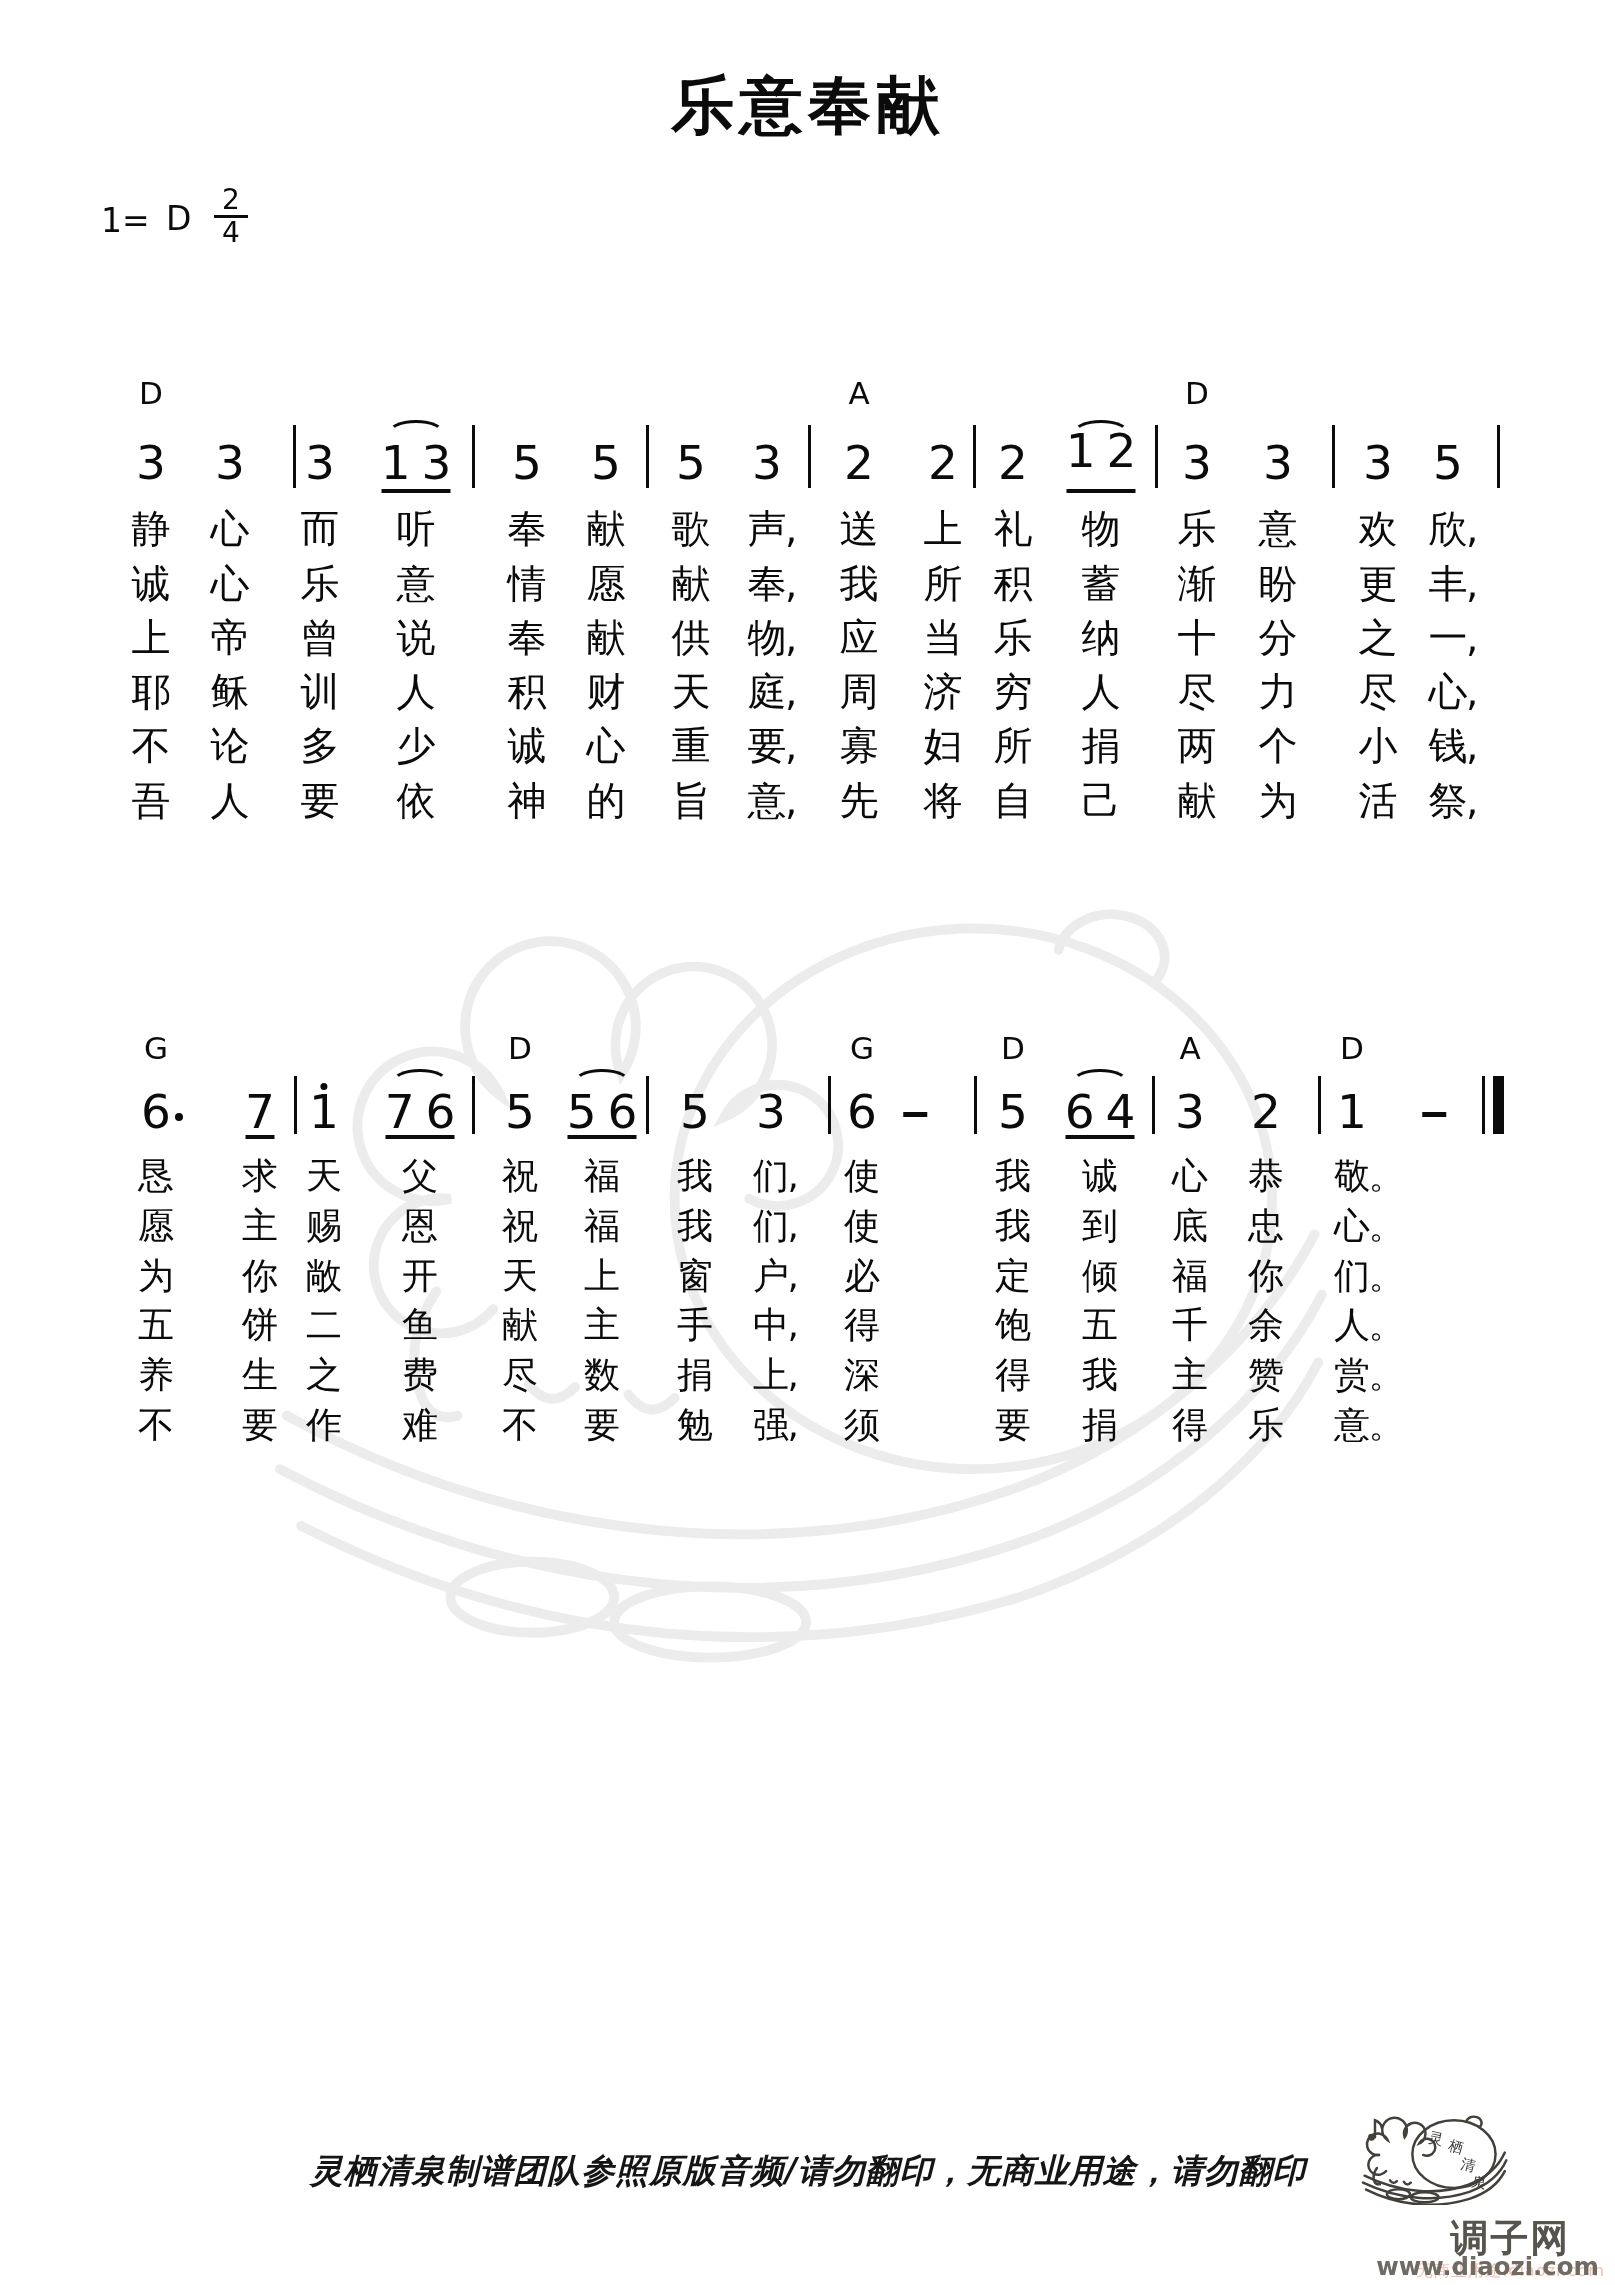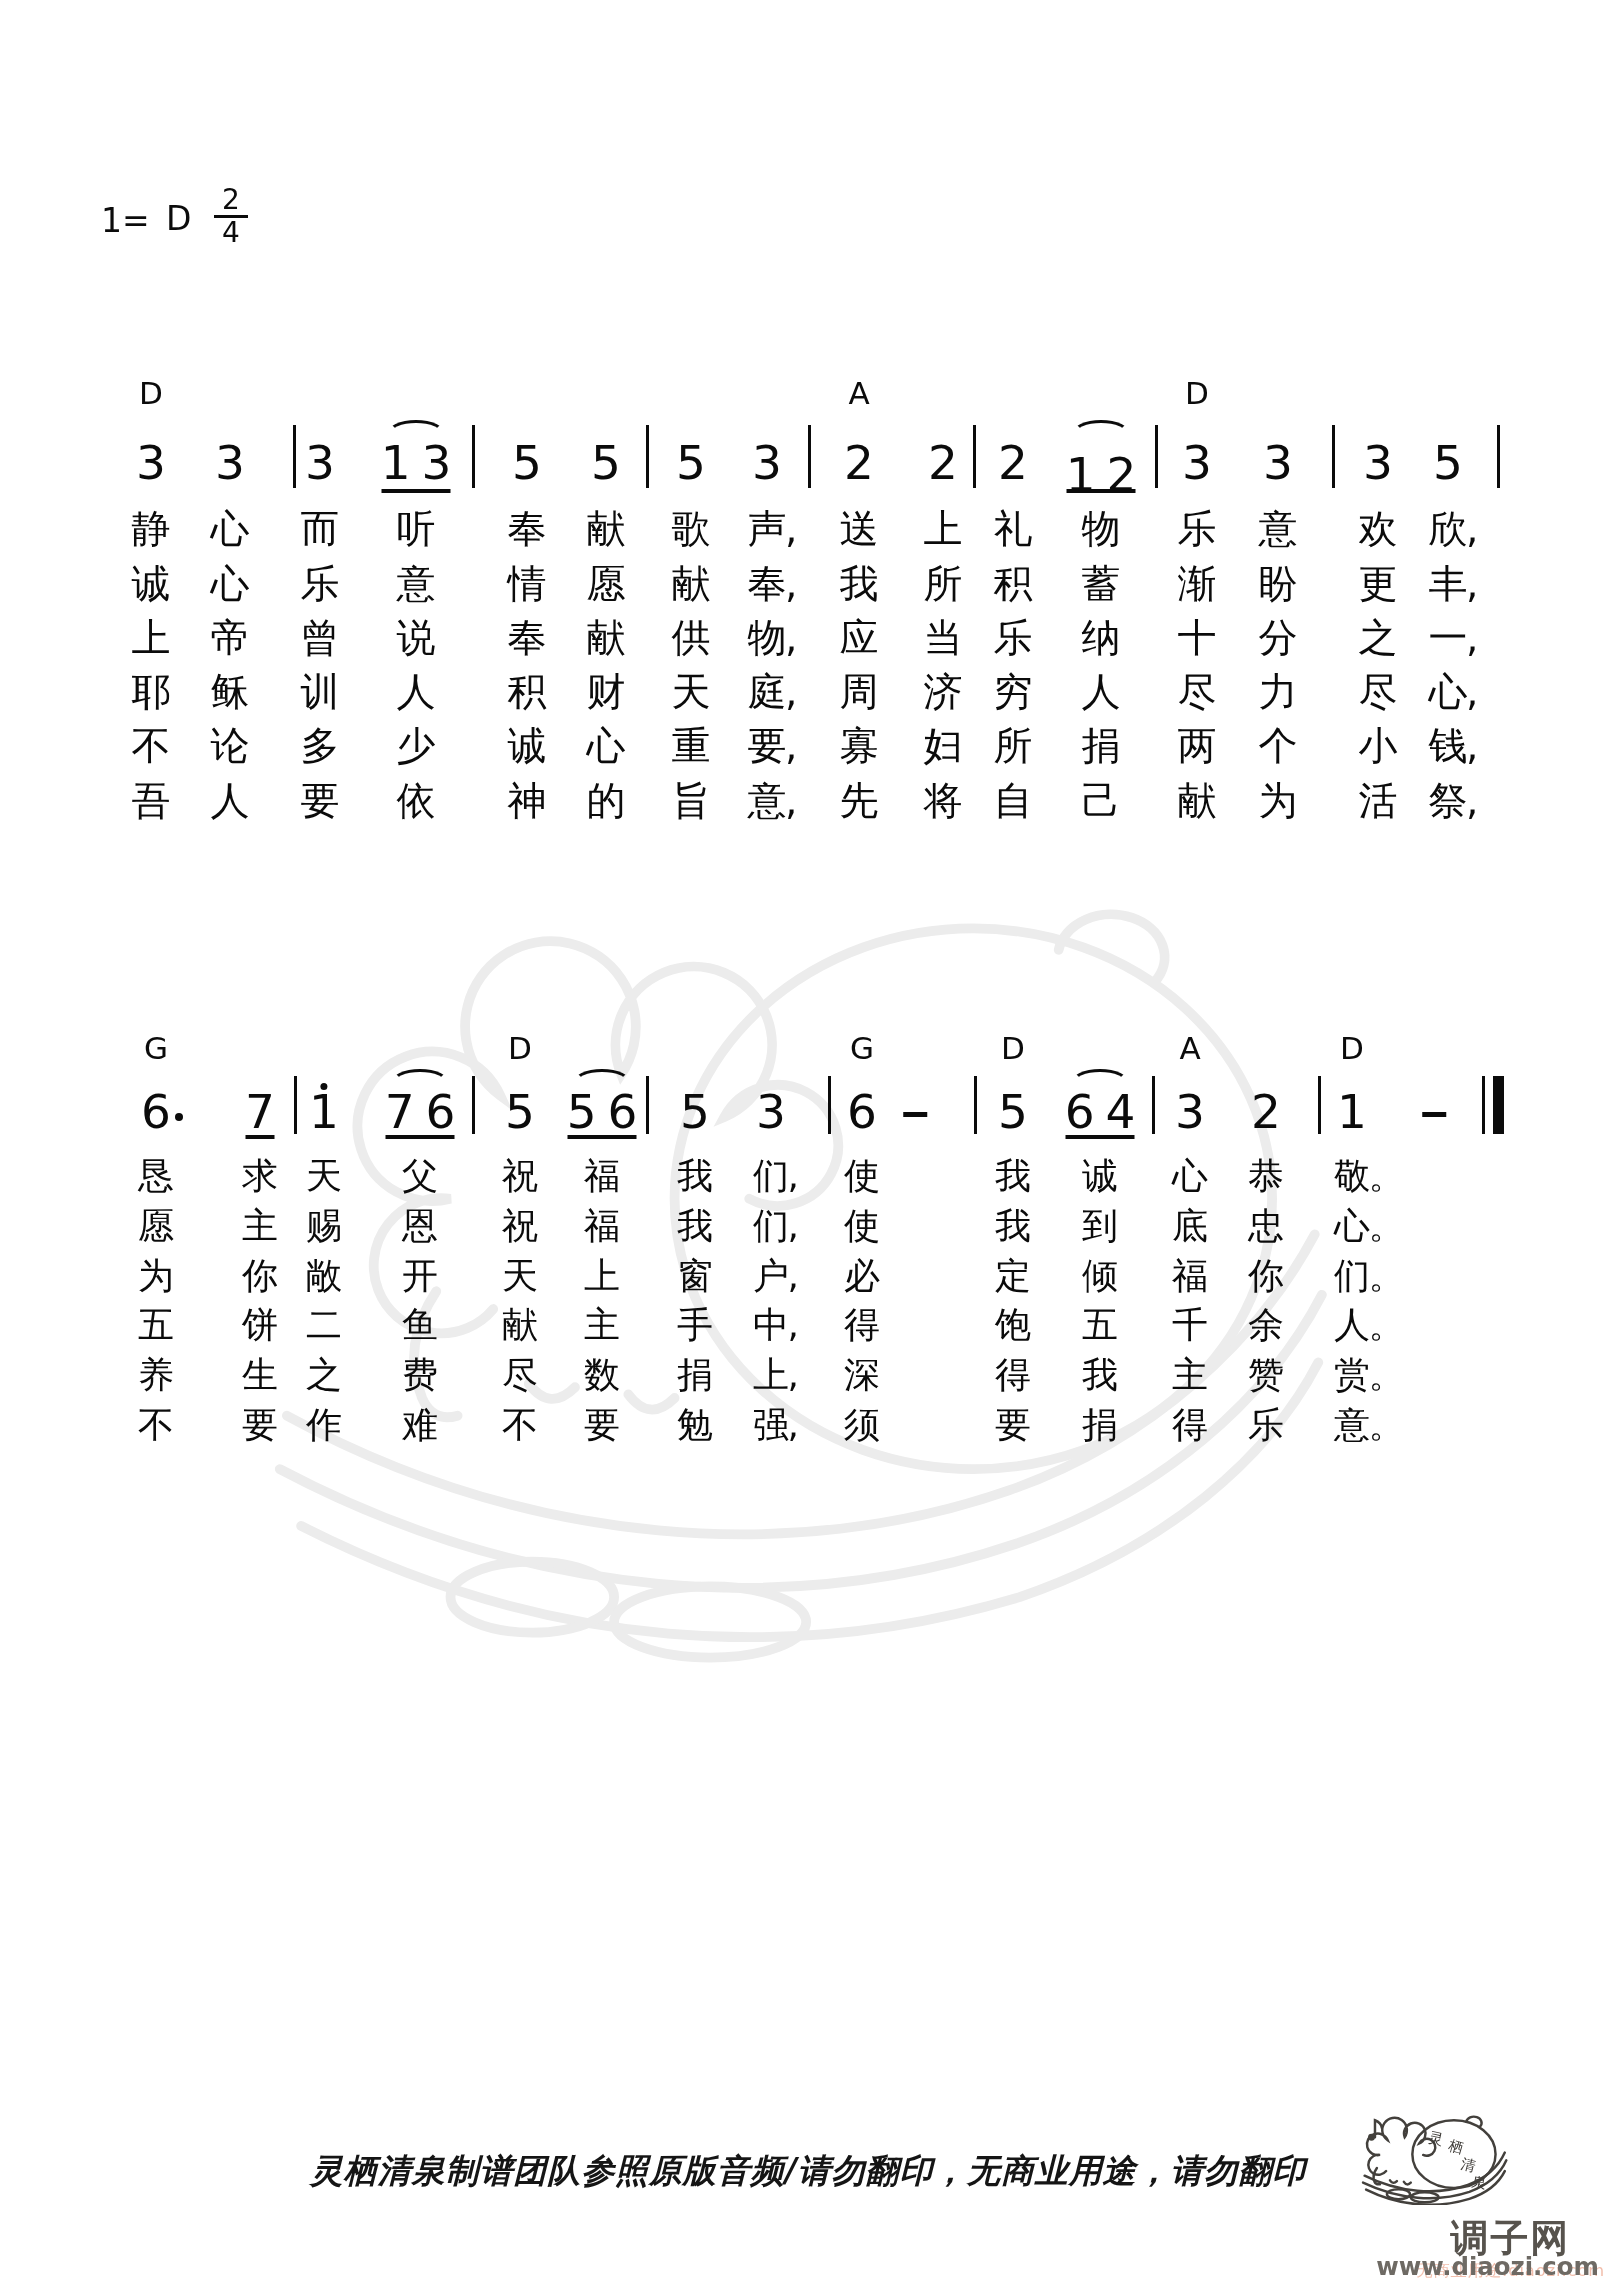--- a/index.html
+++ b/index.html
@@ -87,20 +87,21 @@
       <path d="M448,56 a30,24 0 1 1 54,18"></path>
       <path d="M130,258 a38,38 0 1 1 -24,-62 a42,42 0 1 1 28,-58 a48,48 0 1 1 68,-12 a44,44 0 1 1 58,24 a34,34 0 1 1 14,46"></path>
       <path d="M98,248 q-20,30 -8,60 q6,14 20,10"></path>
       <path d="M150,300 q12,16 26,2"></path>
       <path d="M206,306 q12,16 26,2"></path>
       <ellipse cx="152" cy="420" rx="46" ry="20"></ellipse>
       <ellipse cx="252" cy="434" rx="54" ry="20"></ellipse>
     </g>
   </svg>
 
+  <div class="title">乐意奉献</div>
   <span class="keysig tonic">1=</span>
   <span class="keysig keyname">D</span>
   <span class="frac">
     <span class="num">2</span>
     <span class="rule"></span>
     <span class="den">4</span>
   </span>
 
   <div class="system">
       <span class="chord" style="left: 151px; top: 378px;">D</span>
@@ -112,21 +113,21 @@
       <span class="note" style="left: 416px; top: 439px;"><span class="nchar pair">1</span><span class="nchar pair">3</span></span>
       <div class="beam" style="left: 416px; top: 489px; width: 69px;"></div>
       <div class="slur" style="left: 416px; top: 420px;"></div>
       <span class="note" style="left: 527px; top: 439px;"><span class="nchar">5</span></span>
       <span class="note" style="left: 606px; top: 439px;"><span class="nchar">5</span></span>
       <span class="note" style="left: 691px; top: 439px;"><span class="nchar">5</span></span>
       <span class="note" style="left: 767px; top: 439px;"><span class="nchar">3</span></span>
       <span class="note" style="left: 859px; top: 439px;"><span class="nchar">2</span></span>
       <span class="note" style="left: 943px; top: 439px;"><span class="nchar">2</span></span>
       <span class="note" style="left: 1013px; top: 439px;"><span class="nchar">2</span></span>
-      <span class="note" style="left: 1101px; top: 451px;"><span class="nchar pair">1</span><span class="nchar pair">2</span></span>
+      <span class="note" style="left: 1101px; top: 427px;"><span class="nchar pair">1</span><span class="nchar pair">2</span></span>
       <div class="beam" style="left: 1101px; top: 489px; width: 69px;"></div>
       <div class="slur" style="left: 1101px; top: 420px;"></div>
       <span class="note" style="left: 1197px; top: 439px;"><span class="nchar">3</span></span>
       <span class="note" style="left: 1278px; top: 439px;"><span class="nchar">3</span></span>
       <span class="note" style="left: 1378px; top: 439px;"><span class="nchar">3</span></span>
       <span class="note" style="left: 1448px; top: 439px;"><span class="nchar">5</span></span>
       <div class="bar" style="left: 293px; top: 425px; height: 63px;"></div>
       <div class="bar" style="left: 472px; top: 425px; height: 63px;"></div>
       <div class="bar" style="left: 646px; top: 425px; height: 63px;"></div>
       <div class="bar" style="left: 808px; top: 425px; height: 63px;"></div>

